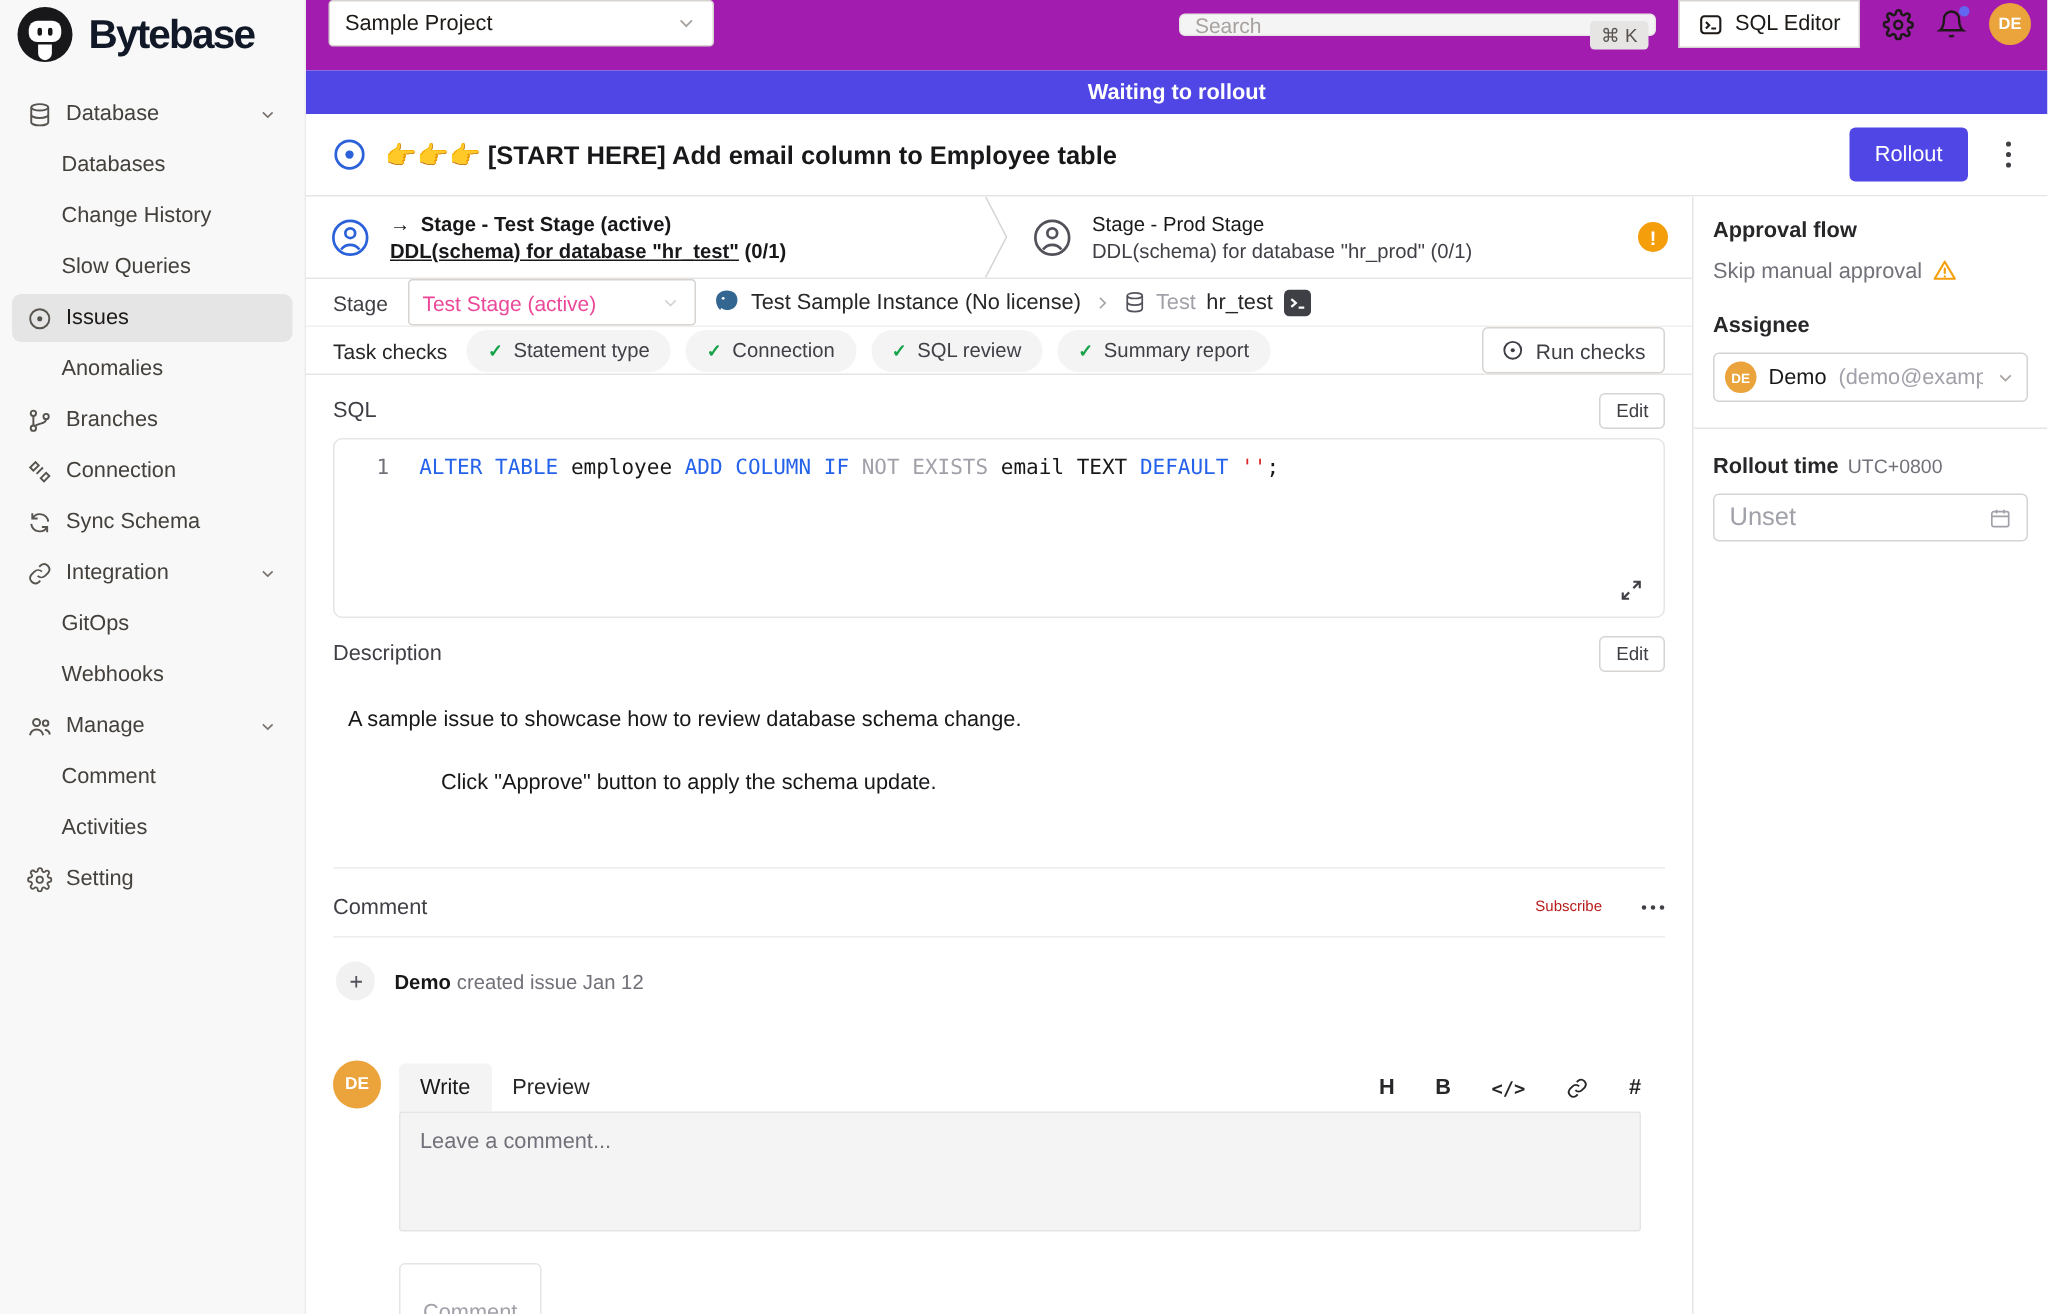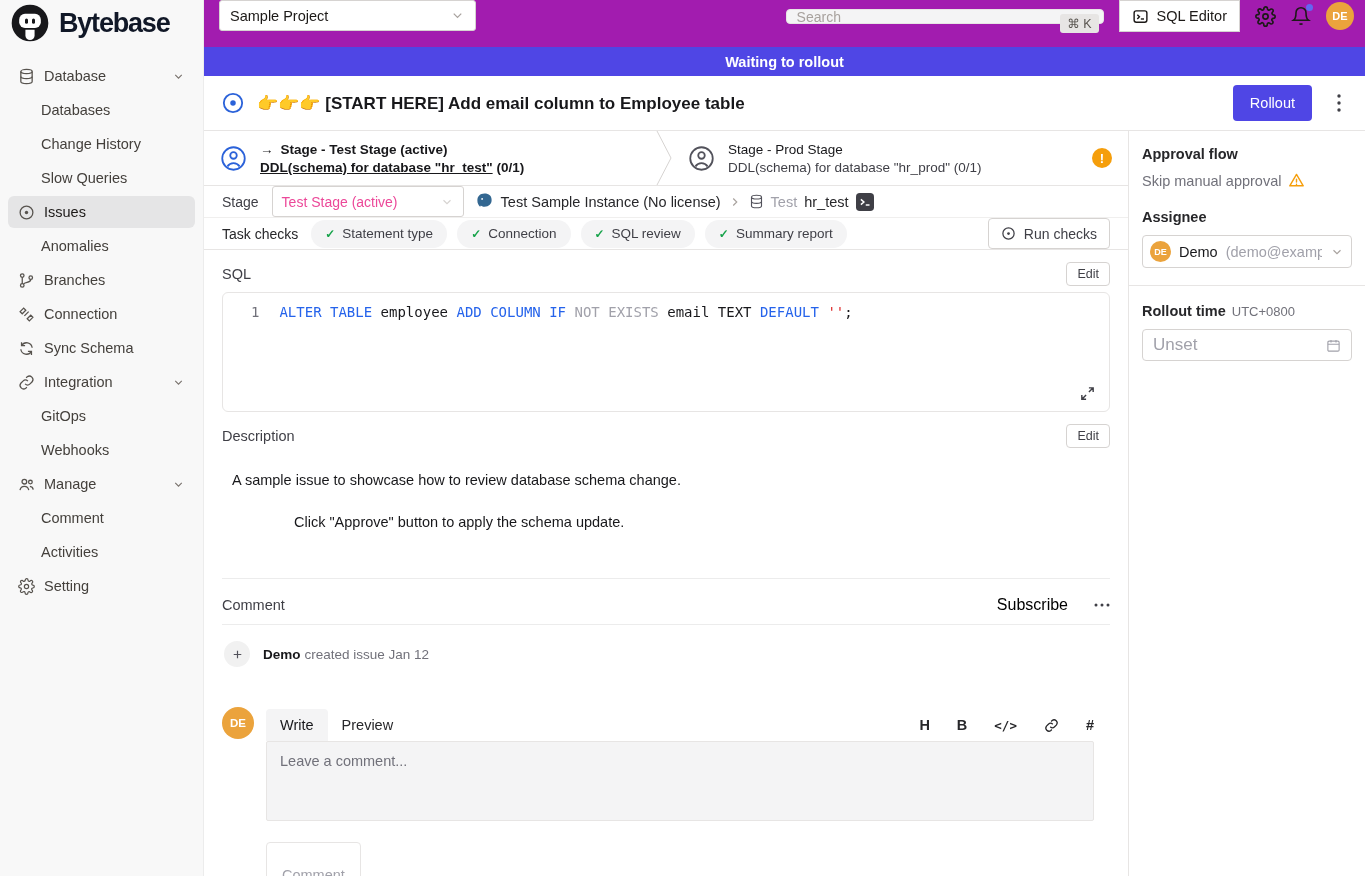--- a/index.html
+++ b/index.html
@@ -76,21 +76,21 @@
   .lineno{color:#71717a}
   .tok-kw{color:#2563eb}.tok-pl{color:#18181b}.tok-mut{color:#a1a1aa}.tok-str{color:#dc2626}
   .expand{position:absolute;right:13px;bottom:9px;color:#3f3f46;cursor:pointer;background:none;border:none}
   .desc-body{padding:14px 0 24px;border-bottom:0px}
   .desc-l1{font-size:14.5px;color:#18181b;margin:4px 0 0 10px}
   .desc-l2{font-size:14.5px;color:#18181b;margin:26px 0 0 72px}
   .desc-sep{border-bottom:1px solid #ececec;margin-top:24px}
   
   .act-head{display:flex;align-items:center;height:40px;border-bottom:1px solid #ececec}
   .act-head .right{margin-left:auto;display:flex;align-items:center;gap:26px}
-  .subscribe{font-size:16px;color:#000000;cursor:pointer}
+  .subscribe{font-size:10px;color:#b91c1c;cursor:pointer}
   .more-btn{color:#3f3f46;background:none;border:none;cursor:pointer}
   .event{display:flex;align-items:center;gap:13px;margin:16px 0 0 2px}
   .plus-circle{width:26px;height:26px;border-radius:50%;background:#f1f1f1;color:#52525b;display:flex;align-items:center;justify-content:center}
   .event-text{font-size:13.5px;color:#71717a}
   .event-text b{color:#18181b;margin-right:4px}
   .comment{display:flex;gap:12px;margin-top:40px}
   .c-avatar{position:relative;flex:none}
   .c-avatar .avatar{width:32px;height:32px;font-size:11.5px}
   .c-badge{position:absolute;right:-4px;bottom:-3px;width:14px;height:12px;background:#3f3f46;border-radius:3px;display:flex;align-items:center;justify-content:center;gap:1.5px}
   .c-badge i{width:2px;height:2px;border-radius:50%;background:#fff}

